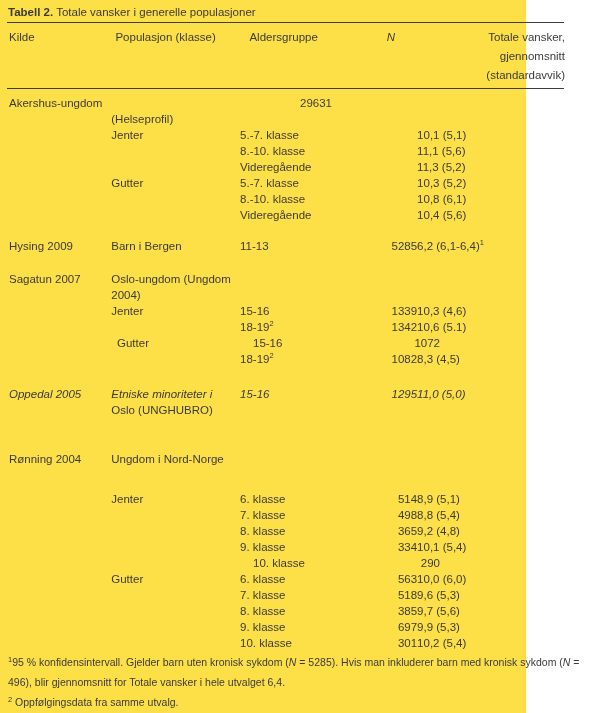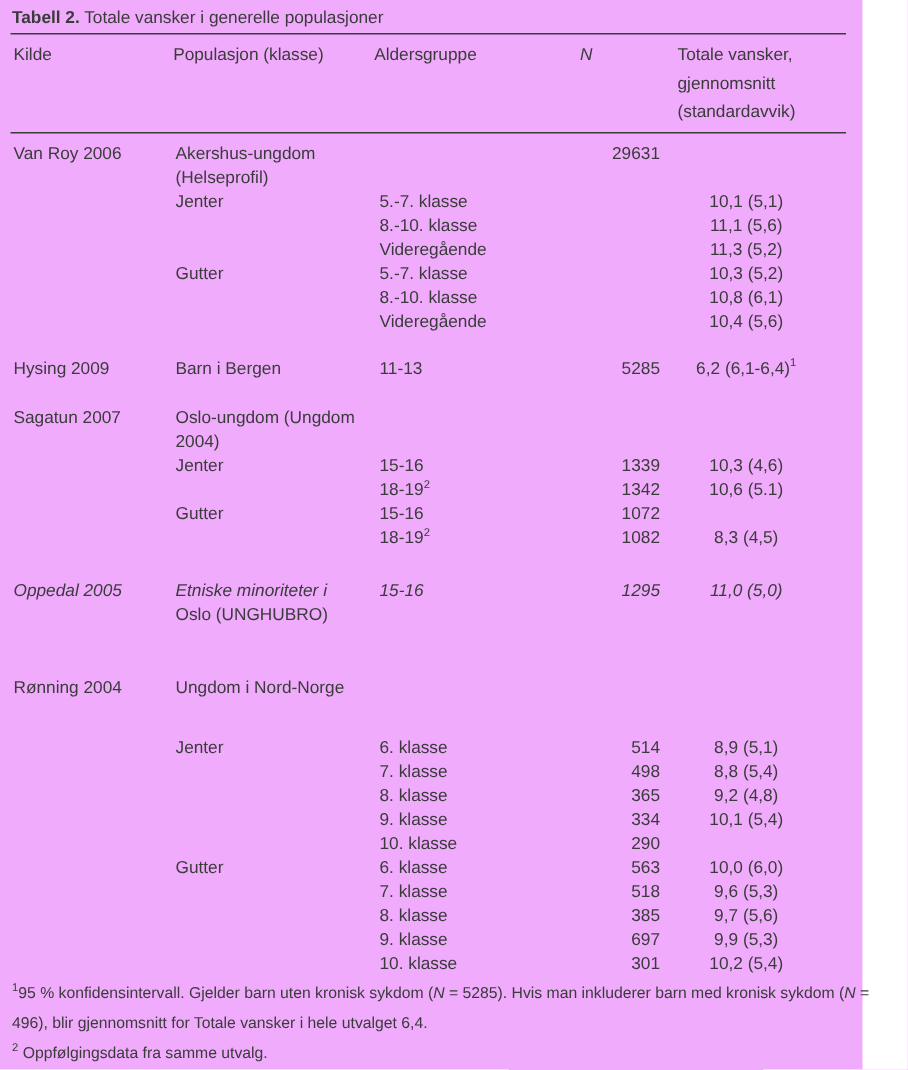--- a/index.html
+++ b/index.html
@@ -1,39 +1,39 @@
 <!DOCTYPE html>
 <html><head>
 <meta charset="utf-8">
 <style>
   * { margin:0; padding:0; box-sizing:border-box; }
   html,body { background:#ffffff; }
   body { width:605px; height:713px; overflow:hidden; }
   .page {
-    width:575px; height:713px;
+    width:526px; height:713px;
     font-family:"Liberation Sans","DejaVu Sans",sans-serif;
     color:#3b3b3b;
     padding-top:5px;
-    background:#f0abfc;
+    background:#fde047;
   }
   .title { margin-left:8px; font-size:11.5px; line-height:15px; white-space:nowrap; }
   .title .bold { font-weight:bold; }
   .rule { border-top:1px solid #3c3c3c; width:557px; margin-left:7px; }
   .rule.under-title { margin-top:2px; }
 
   .thead { display:flex; margin-left:9px; width:556px; padding-top:5px; padding-bottom:3px; font-size:11.5px; }
   .hcell { line-height:19px; }
   .c1 { width:108px; }
   .c2 { width:136px; }
   .c3 { width:100px; }
   .c4 { width:87px; text-align:right; }
-  .c5 { width:115px; text-align:center; }
+  .c5 { width:115px; text-align:left; }
   .thead .c4 { text-align:center; }
   .thead .c4 .n-ital { font-style:italic; }
-  .thead .c5 { text-align:left; width:133px; padding-left:18px; }
+  .thead .c5 { text-align:right; width:133px; padding-left:18px; }
 
   .tbody { margin-left:9px; padding-top:6px; font-size:11.5px; }
   .trow { display:flex; line-height:16px; min-height:16px; }
   .mt15 { margin-top:15px; }
   .mt17 { margin-top:17px; }
   .mt19 { margin-top:19px;font-style:italic; }
   .mt33 { margin-top:33px; }
   .mt24 { margin-top:24px; }
 
   sup { font-size:7.5px; vertical-align:super; line-height:0; }
@@ -63,21 +63,20 @@
       <div>gjennomsnitt</div>
       <div>(standardavvik)</div>
     </div>
   </div>
 
   <div class="rule"></div>
 
   <div class="tbody">
 
     <div class="trow">
-      <div class="c1">Van Roy 2006</div>
       <div class="c2">Akershus-ungdom</div>
       <div class="c3"></div>
       <div class="c4">29631</div>
       <div class="c5"></div>
     </div>
     <div class="trow">
       <div class="c1"></div>
       <div class="c2">(Helseprofil)</div>
       <div class="c3"></div>
       <div class="c4"></div>

